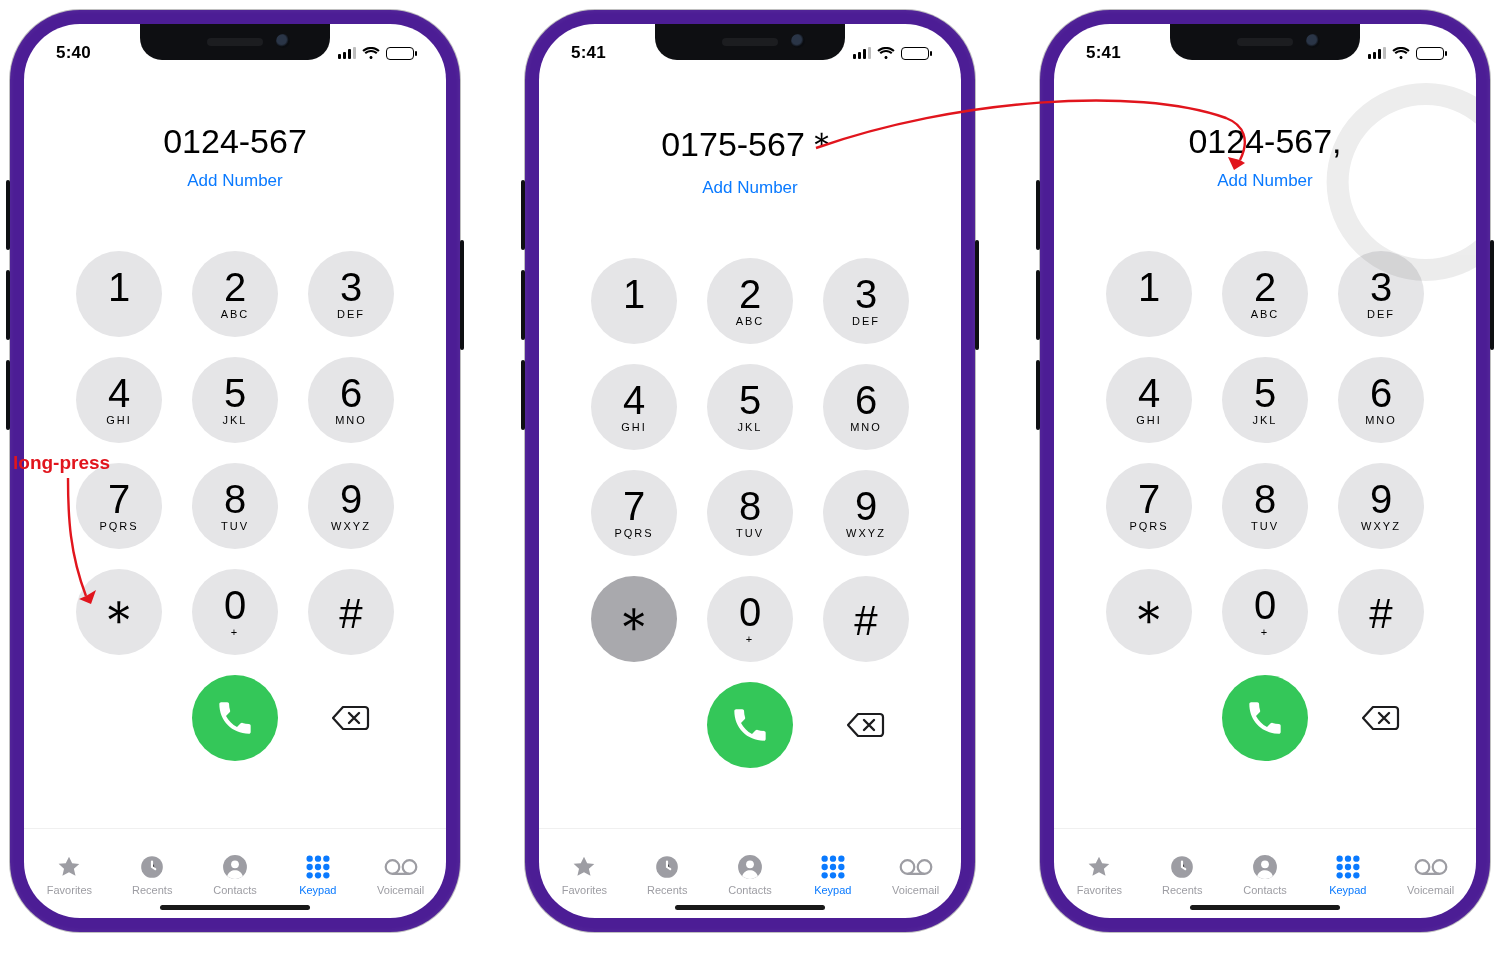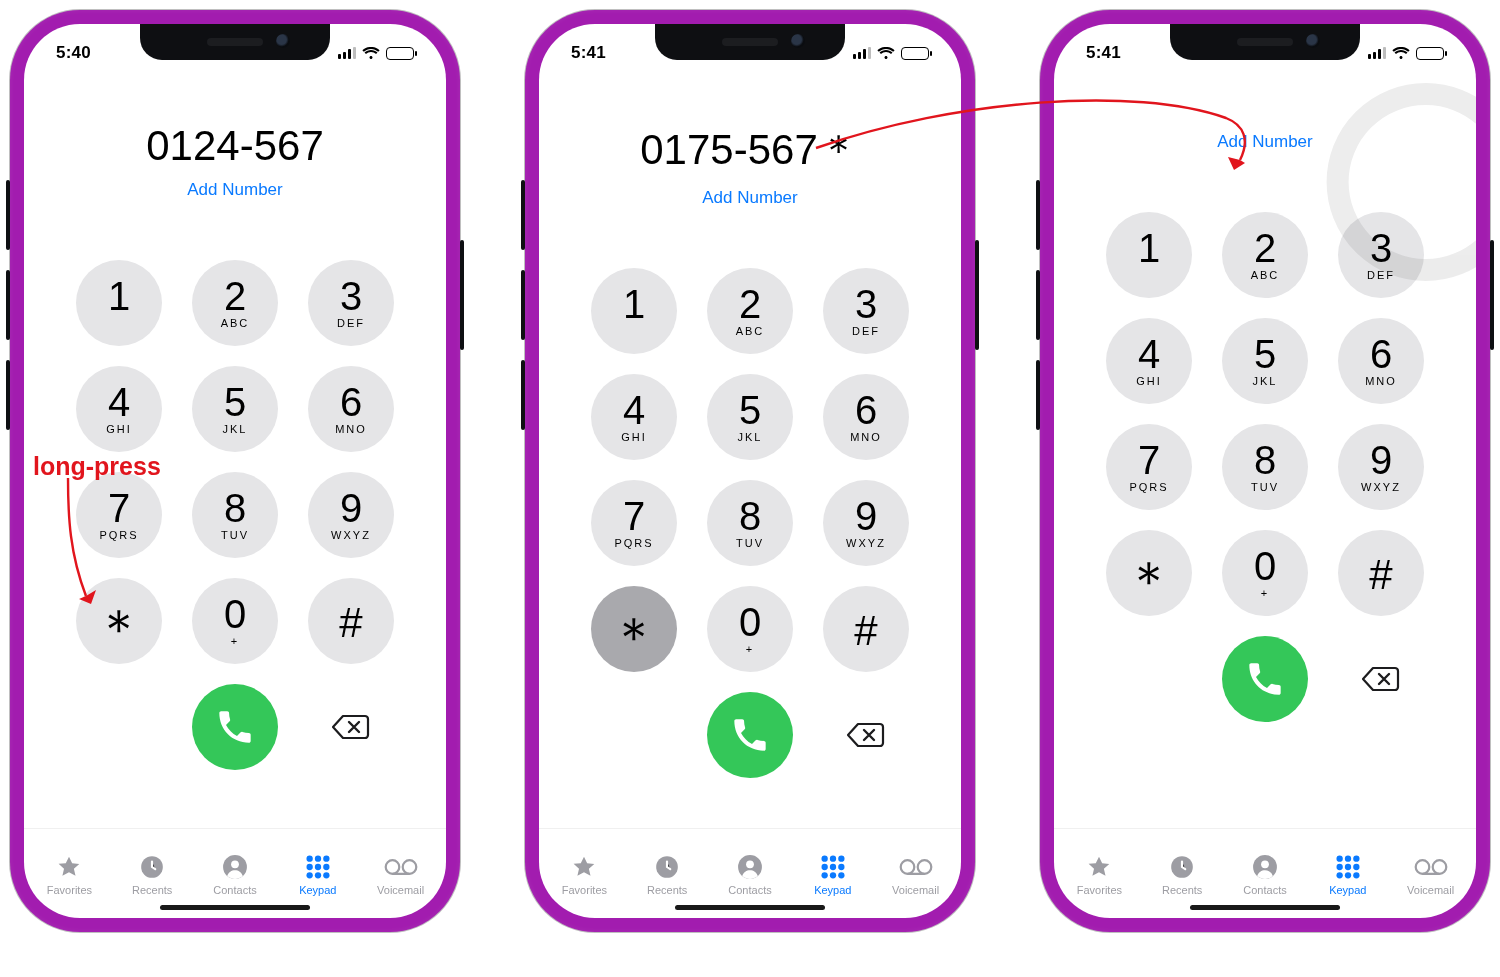--- a/index.html
+++ b/index.html
@@ -26,21 +26,21 @@
     padding: 0 10px;
     box-sizing: border-box;
   }
   
   .phone {
     position: relative;
     width: 450px;
     height: 922px;
     margin-top: 10px;
     border-radius: 70px;
-    background: #a21caf;
+    background: #4c1d95;
     box-shadow: 0 0 0 1px rgba(0,0,0,.25), inset 0 0 6px rgba(255,255,255,.08);
     padding: 14px;
     box-sizing: border-box;
   }
   .phone::before { 
     content: "";
     position: absolute;
     left: -4px; top: 170px;
     width: 4px; height: 70px;
     background: #0e0f12; border-radius: 3px;
@@ -143,21 +143,21 @@
     width:2.5px; height:5px; background:#000; border-radius:1px;
   }
   .batt .lvl { height:100%; width:80%; background:#000; border-radius:1.5px }
 
   
   .display {
     text-align: center;
     padding-top: 46px;
   }
   .dialed {
-    font-size: 42px;
+    font-size: 34px;
     font-weight: 400;
     letter-spacing: 0;
     color: #000;
     white-space: nowrap;
   }
   .add-number {
     margin-top: 10px;
     font-size: 17px;
     color: #0a7aff;
   }
@@ -222,21 +222,21 @@
     display:flex; align-items:center; justify-content:center;
     width:86px; height:86px;
     cursor:pointer;
   }
 
   
   .spacer { flex: 1 1 auto }
   .tabbar {
     border-top: 1px solid rgba(0,0,0,.06);
     display: flex;
-    justify-content: flex-start;
+    justify-content: flex-end;
     align-items: flex-start;
     padding: 24px 4px 22px;
     box-sizing: border-box;
   }
   .tab {
     flex:1;
     display:flex; flex-direction:column; align-items:center;
     gap: 3px;
     color:#9d9da3;
     font-size: 11px;
@@ -247,22 +247,21 @@
 
   
   .annot {
     position: absolute;
     pointer-events: none;
     z-index: 50;
   }
   .annot-text {
     color: #e1151d;
     font-weight: 700;
-    font-size: 25px;
-    margin-left: 20px;
+    font-size: 19px;
   }
   svg.arrow { position:absolute; overflow:visible }
   .arrow-path { stroke:#e1151d; stroke-width:2.4; fill:none }
   .arrow-head { fill:#e1151d }
 
   
   .watermark {
     position:absolute; right:-64px; top:48px;
     width:220px; height:220px; opacity:.07; z-index:2;
     pointer-events:none;
@@ -590,20 +589,21 @@
             </span>
       <span class="wifi-icon">
         <svg width="18" height="13" viewBox="0 0 20 14">
                 <path fill="#000" d="M10 13.2c.9 0 1.7-.8 1.7-1.7S10.9 9.8 10 9.8s-1.7.8-1.7 1.7.8 1.7 1.7 1.7zM4.4 7.5C5.9 6 7.9 5.2 10 5.2s4.1.8 5.6 2.3l1.6-1.6C15.2 3.9 12.7 3 10 3S4.8 3.9 2.8 5.9l1.6 1.6zM.4 3.5C3 1 6.4-.3 10-.3S17 1 19.6 3.5L18 5.1C15.8 3 13 1.9 10 1.9S4.2 3 2 5.1L.4 3.5z"></path>
               </svg>
       </span>
       <span class="batt"><span class="lvl"></span></span>
     </div>
         </div>
         <div class="display">
+    <div class="dialed">0124-567,</div>
     <div class="add-number">Add Number</div>
         </div>
         <div class="keypad">
           <div class="key">
             <div class="d">1</div>
             <div class="s"></div>
           </div>
           <div class="key">
             <div class="d">2</div>
             <div class="s">ABC</div>

